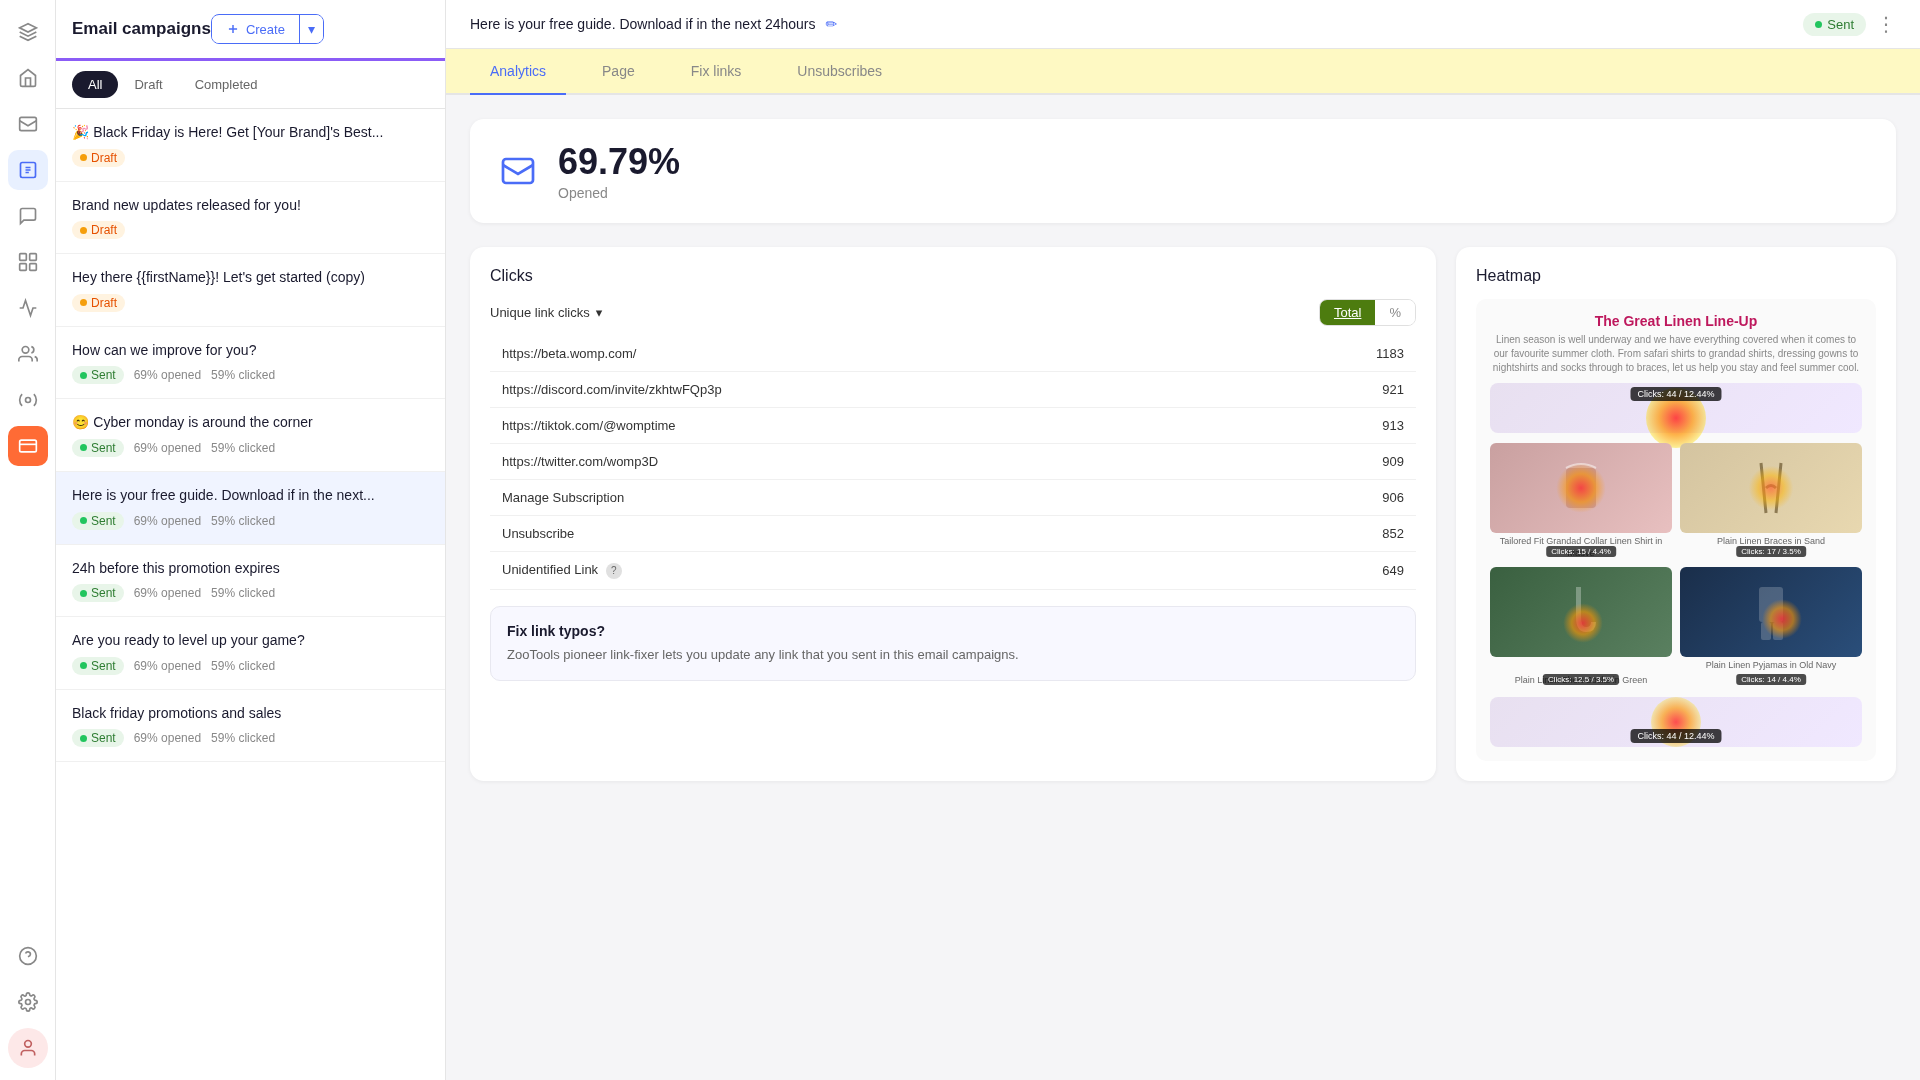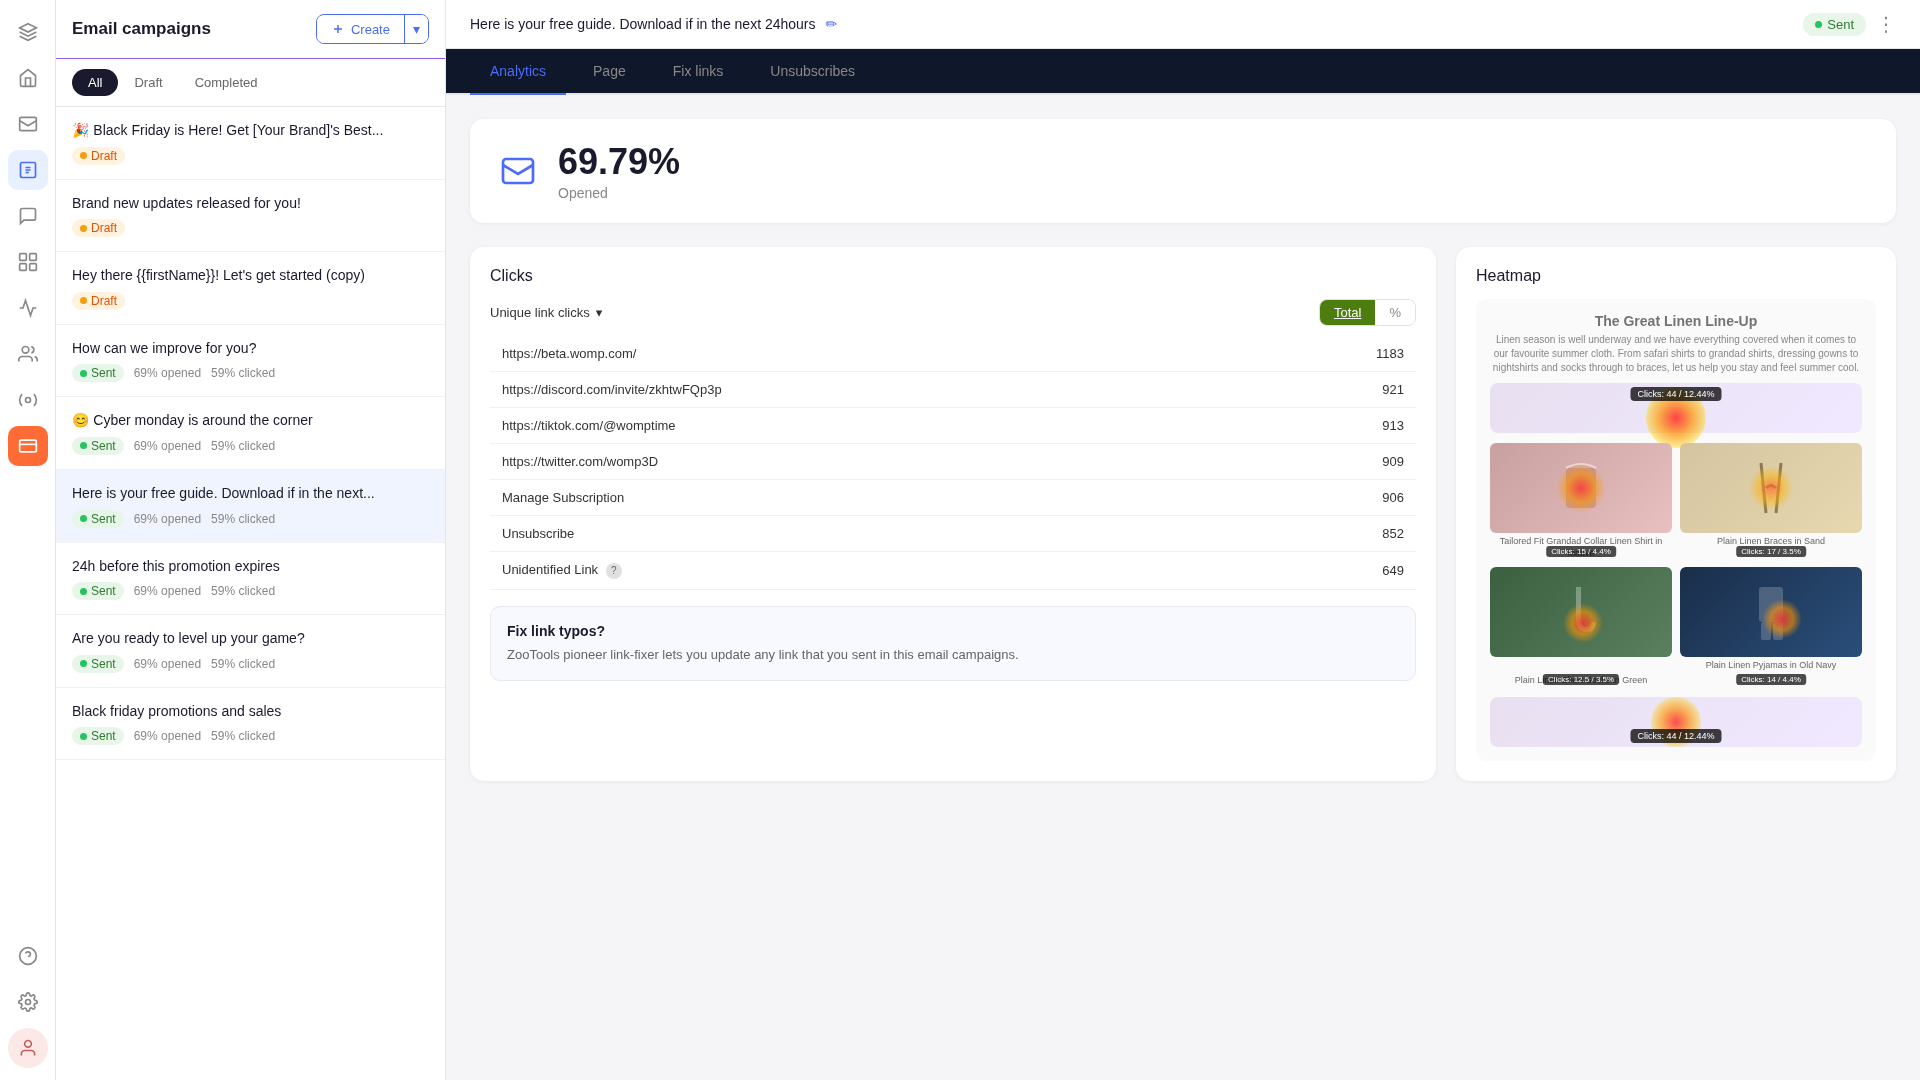--- a/index.html
+++ b/index.html
@@ -35,25 +35,23 @@
     .sidebar {
       width: 390px;
       background: #fff;
       border-right: 1px solid #e5e5e5;
       display: flex;
       flex-direction: column;
       flex-shrink: 0;
     }
     .sidebar-header {
       padding: 14px 16px;
-      border-bottom: 1px solid #8b5cf6;
+      border-bottom: 3px solid #8b5cf6;
       display: flex;
       align-items: center;
-      justify-content: space-between;
-      gap: 32px;
     }
     .sidebar-title { font-size: 17px; font-weight: 600; color: #1a1a2e; }
     .create-btn {
       display: flex; align-items: center; gap: 0;
       border: 1.5px solid #4a6cf7;
       border-radius: 8px;
       overflow: hidden;
       cursor: pointer;
     }
     .create-btn-main {
@@ -116,23 +114,23 @@
       border-bottom: 1px solid #e5e5e5;
       display: flex; align-items: center; justify-content: space-between;
     }
     .main-header-left { display: flex; align-items: center; gap: 10px; font-size: 14px; color: #1a1a2e; font-weight: 500; }
     .edit-icon { color: #4a6cf7; cursor: pointer; }
     .main-header-right { display: flex; align-items: center; gap: 10px; }
     .sent-badge { display: flex; align-items: center; gap: 5px; background: #e8f5e9; color: #2e7d32; padding: 4px 12px; border-radius: 12px; font-size: 13px; font-weight: 500; }
     .more-btn { color: #888; cursor: pointer; font-size: 20px; }
 
     .main-tabs {
-      background: #0f172a;
+      background: #fef9c3;
       display: flex;
-      gap: 7px;
+      gap: 16px;
       padding: 0 24px;
       border-bottom: 2px solid #e5e5e5;
     }
     .main-tab {
       padding: 14px 20px;
       font-size: 14px;
       font-weight: 500;
       color: #888;
       cursor: pointer;
       border-bottom: 2px solid transparent;
@@ -490,21 +488,21 @@
           <div class="fix-link-title">Fix link typos?</div>
           <div class="fix-link-desc">ZooTools pioneer link-fixer lets you update any link that you sent in this email campaigns.</div>
         </div>
       </div>
 
       <div class="heatmap-panel">
         <div class="panel-title">Heatmap</div>
 
         <div style="background:#fafafa; border-radius:10px; padding:14px; font-size:12px; color:#444;">
           <div style="text-align:center; margin-bottom:6px; position:relative;">
-            <div style="font-size:14px; font-weight:700; color:#737373; margin-bottom:4px;">The Great Linen Line-Up</div>
+            <div style="font-size:14px; font-weight:700; color:#be185d; margin-bottom:4px;">The Great Linen Line-Up</div>
             <div style="font-size:10px; color:#888; line-height:1.4;">Linen season is well underway and we have everything covered when it comes to our favourite summer cloth. From safari shirts to grandad shirts, dressing gowns to nightshirts and socks through to braces, let us help you stay and feel summer cool.</div>
 
             <div style="position:relative; margin-top:8px; height:50px; background:linear-gradient(135deg,#e8e0f0,#f0e8ff); border-radius:8px; display:flex; align-items:center; justify-content:center;">
               <div style="position:absolute; top:4px; left:50%; transform:translateX(-50%); background:rgba(0,0,0,0.75); color:#fff; font-size:9px; padding:2px 7px; border-radius:4px; white-space:nowrap;">Clicks: 44 / 12.44%</div>
 
               <div style="width:60px; height:60px; background:radial-gradient(circle, rgba(255,50,50,0.9) 0%, rgba(255,150,0,0.7) 40%, rgba(255,220,0,0.4) 70%, transparent 100%); border-radius:50%; margin-top:20px;"></div>
             </div>
           </div>
 
           <div style="display:grid; grid-template-columns:1fr 1fr; gap:8px; margin-top:10px;">

